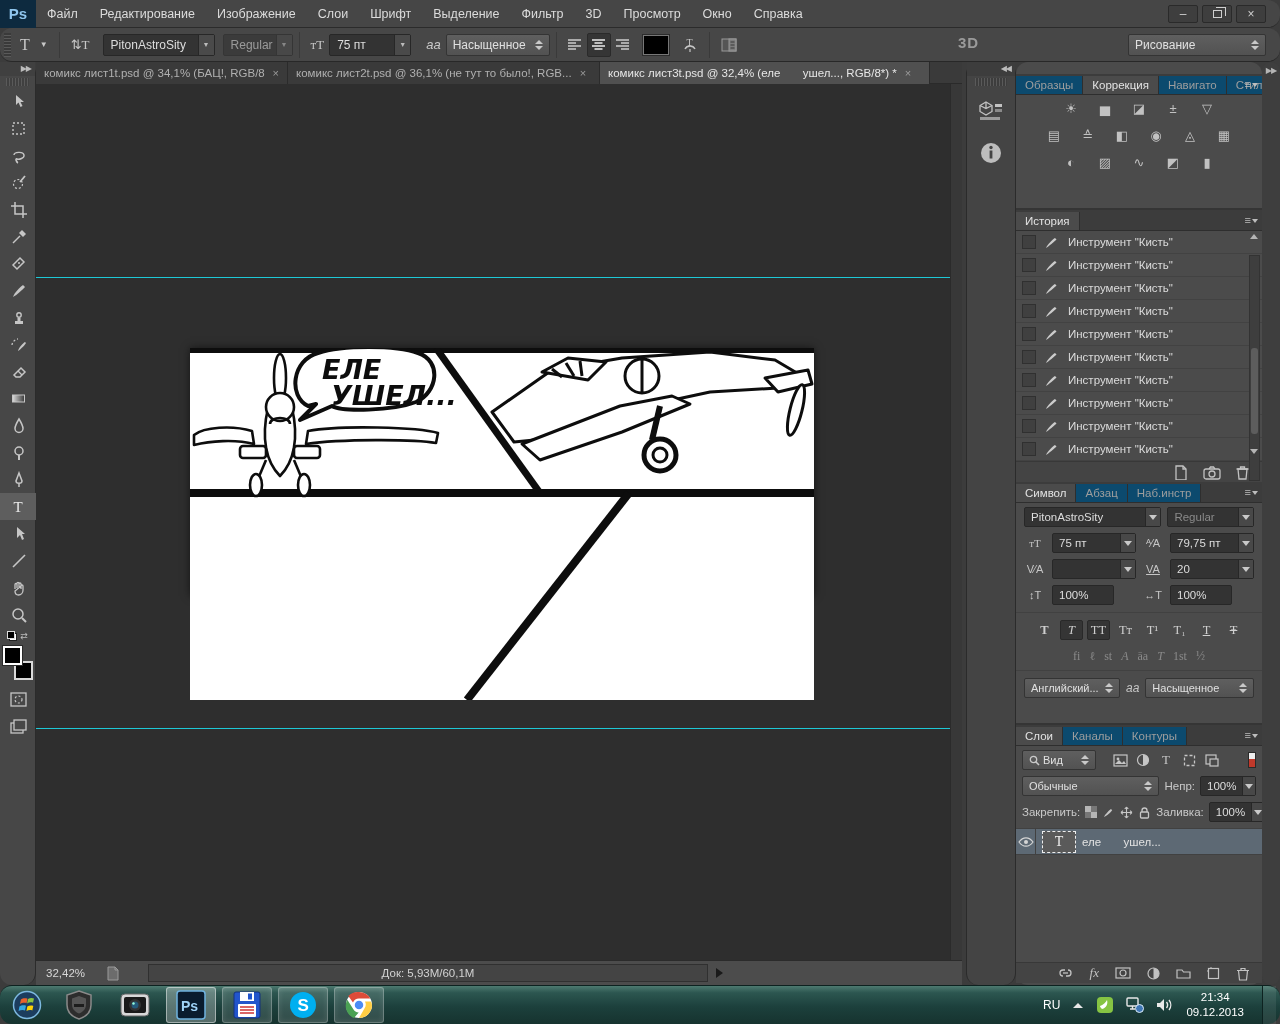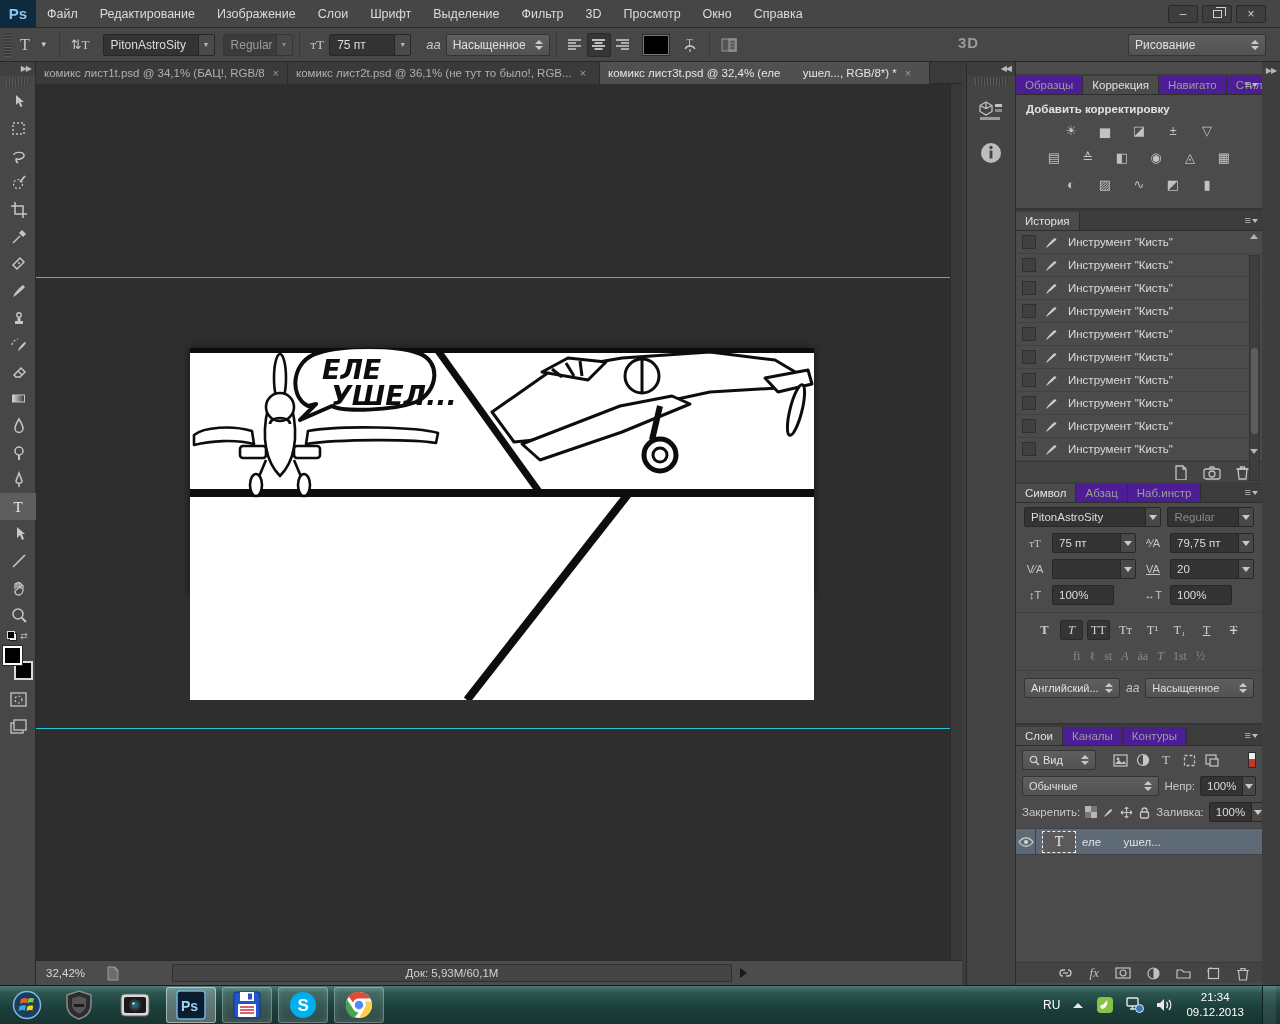--- a/index.html
+++ b/index.html
@@ -1,19 +1,19 @@
 <!DOCTYPE html>
 <html><head>
 <meta charset="utf-8">
 <style>
   * { margin:0; padding:0; box-sizing:border-box; }
   html,body { width:1280px; height:1024px; overflow:hidden; background:#3c3c3c;
     font-family:"Liberation Sans","DejaVu Sans",sans-serif; font-size:12px; color:#d6d6d6;
     -webkit-font-smoothing:antialiased; }
-  .abs { position:absolute; }
+  .abs { position:absolute;border-radius:12px; }
 
   
   #menubar { left:0; top:0; width:1280px; height:28px; background:#464646; border-bottom:1px solid #2b2b2b; display:flex; align-items:center; }
   #ps-logo { width:36px; height:28px; background:#0d2a3f; color:#8fc6ee; font-weight:bold; font-size:15px; display:flex; align-items:center; justify-content:center; }
   .menu-item { padding:0 11px; height:28px; display:flex; align-items:center; color:#dcdcdc; font-size:12.5px; }
   #win-controls { margin-left:auto; display:flex; gap:4px; padding-right:14px; }
   .winbtn { width:30px; height:18px; background:#3e3e3e; border:1px solid #2a2a2a; border-radius:2px; color:#cfcfcf; display:flex; align-items:center; justify-content:center; font-size:12px; line-height:1; }
   .restore-glyph { width:9px; height:8px; border:1px solid #cfcfcf; position:relative; }
   .restore-glyph:before { content:""; position:absolute; left:2px; top:-4px; width:9px; height:8px; border:1px solid #cfcfcf; border-bottom:none; border-left:none; }
 
@@ -59,33 +59,33 @@
   .doc-tab { height:22px; display:flex; align-items:center; padding:0 8px; border-right:1px solid #2b2b2b; background:#3a3a3a; color:#b0b0b0; font-size:11.5px; }
   .doc-tab .t { white-space:pre; overflow:hidden; text-overflow:clip; }
   .doc-tab .x { margin-left:8px; color:#9b9b9b; font-size:11px; }
   .doc-tab.active { background:#505050; color:#e6e6e6; }
   #canvas { position:absolute; left:0; top:22px; width:926px; height:876px; background:#2e2e2e; overflow:hidden; }
   .guide { position:absolute; left:0; width:926px; height:1px; background:#1ec8d6; }
   #document { position:absolute; left:154px; top:264px; width:624px; height:248px; background:#404040; box-shadow:0 0 8px rgba(0,0,0,.55); }
   #canvas-vscroll { position:absolute; right:0; top:0; width:12px; height:876px; background:#383838; border-left:1px solid #2b2b2b; }
   #statusbar { position:absolute; left:0; top:898px; width:926px; height:25px; background:#4c4c4c; border-top:1px solid #2b2b2b; display:flex; align-items:center; font-size:11.5px; }
   #status-zoom { margin-left:10px; color:#d8d8d8; width:60px; }
-  #status-doc-field { margin-left:52px; width:560px; height:18px; background:#444; border:1px solid #303030; display:flex; align-items:center; justify-content:center; color:#d2d2d2; }
+  #status-doc-field { margin-left:28px; width:560px; height:18px; background:#444; border:1px solid #303030; display:flex; align-items:center; justify-content:center; color:#d2d2d2; }
   .status-arrow { width:0; height:0; border-top:5px solid transparent; border-bottom:5px solid transparent; border-left:7px solid #1a1a1a; margin-left:8px; }
 
   
   #dockstrip { left:966px; top:62px; width:50px; height:923px; background:#444444; border-left:1px solid #2b2b2b; border-right:1px solid #2b2b2b; }
   #dock-head { height:14px; background:#3d3d3d; color:#bbb; font-size:8px; text-align:right; padding:2px 4px 0 0; letter-spacing:-1px; }
   #dock-grip { height:8px; background:repeating-linear-gradient(90deg,#5a5a5a 0 1px,#3d3d3d 1px 3px); margin:2px 8px; }
   .dock-btn { width:36px; height:34px; margin:8px auto 0; display:flex; align-items:center; justify-content:center; border-radius:3px; }
 
   
   #panels { left:1016px; top:62px; width:246px; height:923px; background:#4b4b4b; }
   .ptabs { height:21px; background:#3c3c3c; display:flex; align-items:flex-end; border-bottom:1px solid #2e2e2e; position:relative; }
-  .ptab { padding:3px 9px; font-size:11.5px; color:#9d9d9d; background:#4c1d95; border-right:1px solid #2e2e2e; white-space:nowrap; }
+  .ptab { padding:3px 9px; font-size:11.5px; color:#9d9d9d; background:#0c4a6e; border-right:1px solid #2e2e2e; white-space:nowrap; }
   .ptab.on { background:#4b4b4b; color:#e2e2e2; }
   .pmenu { position:absolute; right:4px; top:4px; color:#bdbdbd; font-size:11px; }
   .pmenu:after { content:""; display:inline-block; margin-left:1px; width:0; height:0; border-left:3px solid transparent; border-right:3px solid transparent; border-top:4px solid #bdbdbd; vertical-align:middle; }
   #panels .section { border-bottom:2px solid #353535; position:relative; }
 
   
   #adj-title { padding:8px 10px 2px; font-weight:bold; color:#e3e3e3; font-size:11.5px; }
   .adj-row { display:flex; justify-content:center; gap:10px; padding:5px 0; }
   .adj-ic { width:24px; height:17px; color:#c2c2c2; font-size:13px; display:flex; align-items:center; justify-content:center; }
 
@@ -506,21 +506,20 @@
 <div id="panels" class="abs">
 
   <div class="section" style="height:136px; margin-top:12px;">
     <div class="ptabs">
       <span class="ptab">Образцы</span>
       <span class="ptab on">Коррекция</span>
       <span class="ptab">Навигато</span>
       <span class="ptab">Стили</span>
       <span class="pmenu">≡</span>
     </div>
-    <div id="adj-title">Добавить корректировку</div>
     <div class="adj-row">
       <span class="adj-ic">☀</span>
       <span class="adj-ic">▅</span>
       <span class="adj-ic">◪</span>
       <span class="adj-ic">±</span>
       <span class="adj-ic">▽</span>
     </div>
     <div class="adj-row">
       <span class="adj-ic">▤</span>
       <span class="adj-ic">≙</span>

